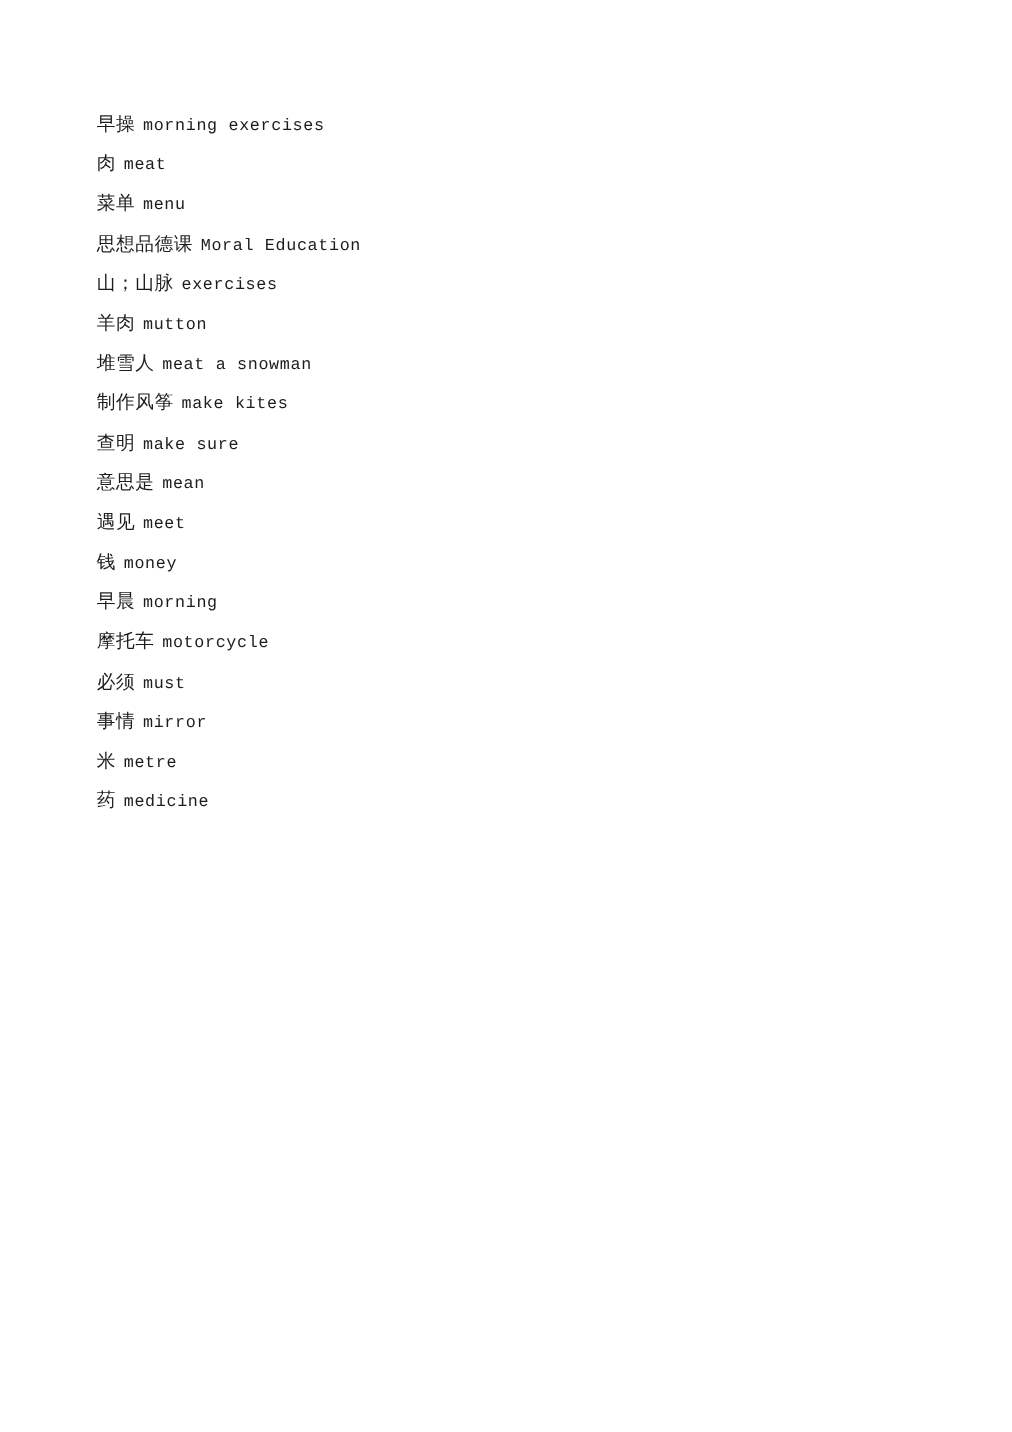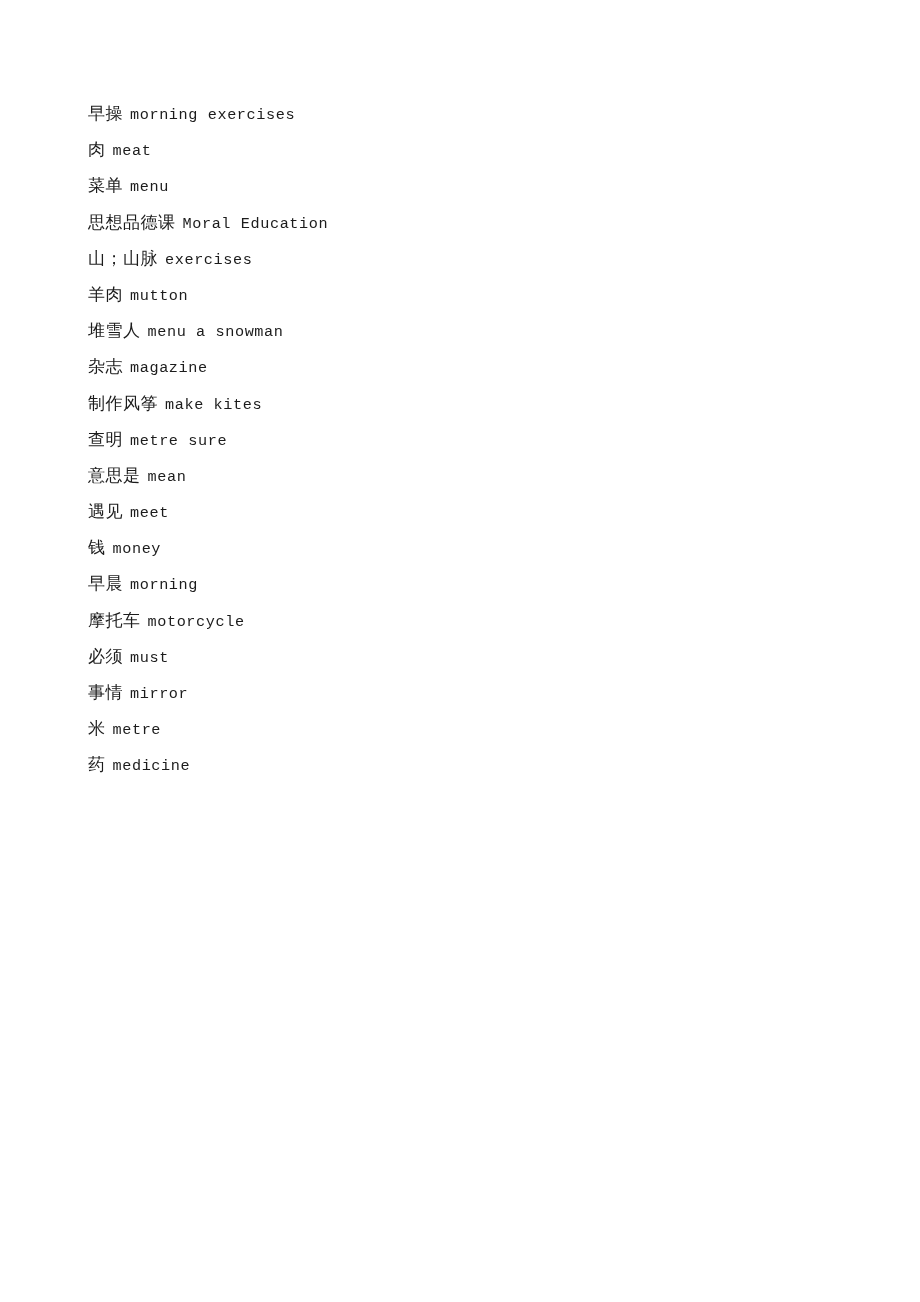--- a/index.html
+++ b/index.html
@@ -59,24 +59,23 @@
 <body>
 
 <div class="page">
   <ul class="vocab-list">
       <li class="vocab-line"><span class="cn">早操</span><span class="gap"></span><span class="en">morning exercises</span></li>
       <li class="vocab-line"><span class="cn">肉</span><span class="gap"></span><span class="en">meat</span></li>
       <li class="vocab-line"><span class="cn">菜单</span><span class="gap"></span><span class="en">menu</span></li>
       <li class="vocab-line"><span class="cn">思想品德课</span><span class="gap"></span><span class="en">Moral Education</span></li>
       <li class="vocab-line"><span class="cn">山；山脉</span><span class="gap"></span><span class="en">exercises</span></li>
       <li class="vocab-line"><span class="cn">羊肉</span><span class="gap"></span><span class="en">mutton</span></li>
-      <li class="vocab-line"><span class="cn">堆雪人</span><span class="gap"></span><span class="en">menu a snowman</span></li>
-      <li class="vocab-line"><span class="cn">杂志</span><span class="gap"></span><span class="en">magazine</span></li>
+      <li class="vocab-line"><span class="cn">堆雪人</span><span class="gap"></span><span class="en">meat a snowman</span></li>
       <li class="vocab-line"><span class="cn">制作风筝</span><span class="gap"></span><span class="en">make kites</span></li>
-      <li class="vocab-line"><span class="cn">查明</span><span class="gap"></span><span class="en">metre sure</span></li>
+      <li class="vocab-line"><span class="cn">查明</span><span class="gap"></span><span class="en">make sure</span></li>
       <li class="vocab-line"><span class="cn">意思是</span><span class="gap"></span><span class="en">mean</span></li>
       <li class="vocab-line"><span class="cn">遇见</span><span class="gap"></span><span class="en">meet</span></li>
       <li class="vocab-line"><span class="cn">钱</span><span class="gap"></span><span class="en">money</span></li>
       <li class="vocab-line"><span class="cn">早晨</span><span class="gap"></span><span class="en">morning</span></li>
       <li class="vocab-line"><span class="cn">摩托车</span><span class="gap"></span><span class="en">motorcycle</span></li>
       <li class="vocab-line"><span class="cn">必须</span><span class="gap"></span><span class="en">must</span></li>
       <li class="vocab-line"><span class="cn">事情</span><span class="gap"></span><span class="en">mirror</span></li>
       <li class="vocab-line"><span class="cn">米</span><span class="gap"></span><span class="en">metre</span></li>
       <li class="vocab-line"><span class="cn">药</span><span class="gap"></span><span class="en">medicine</span></li>
     </ul>

